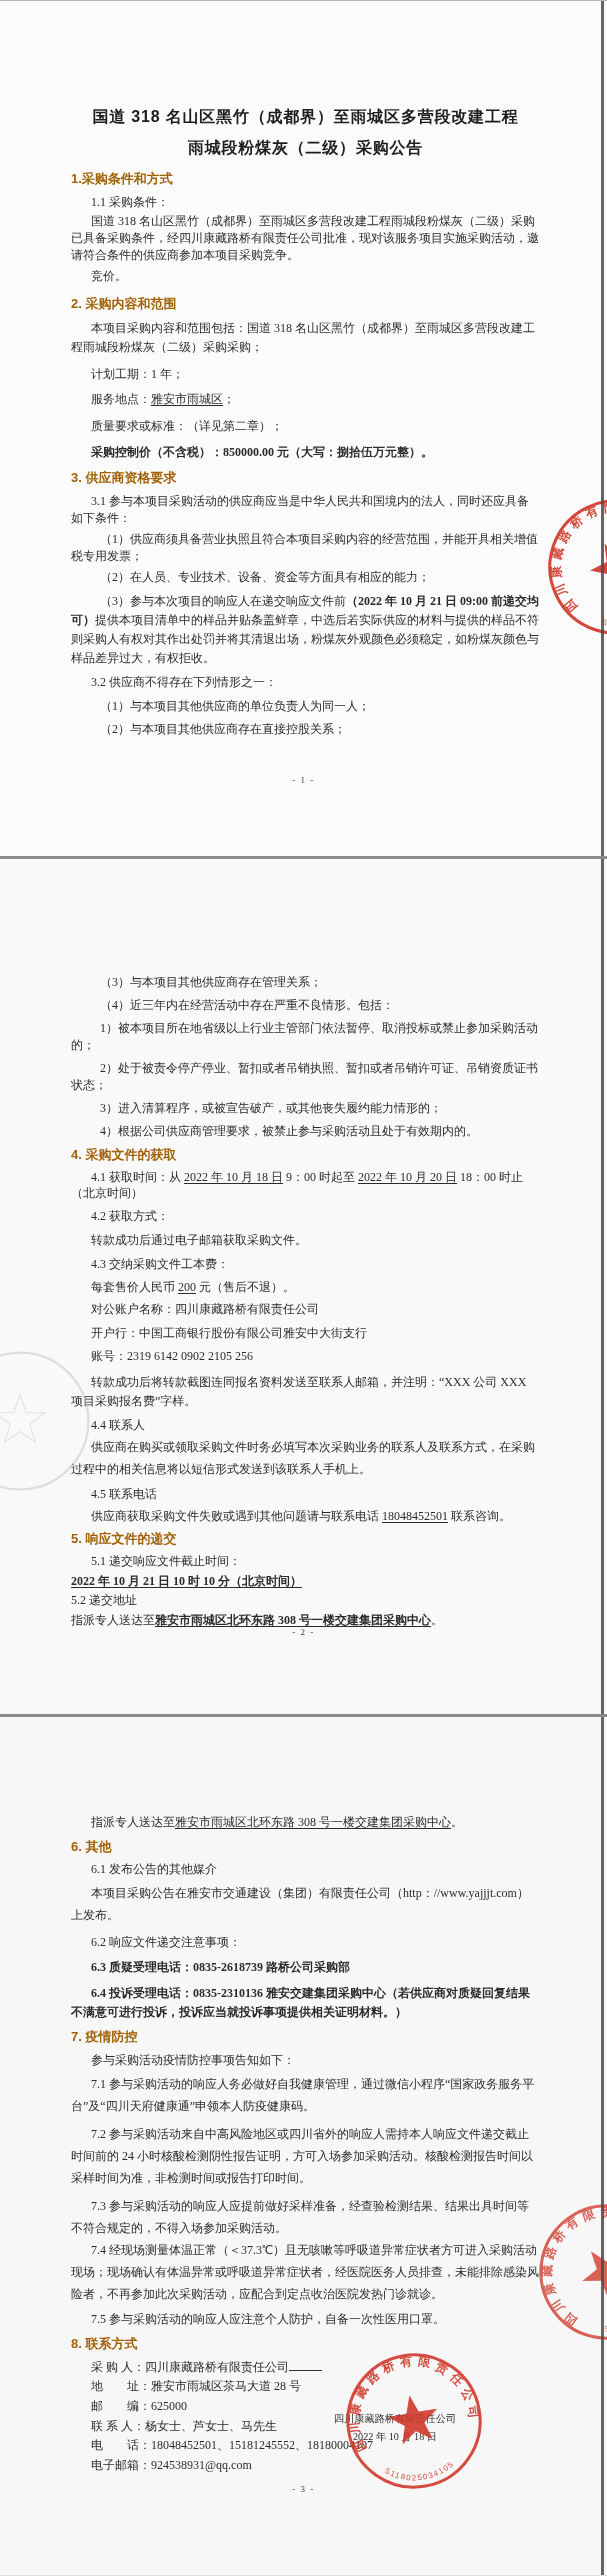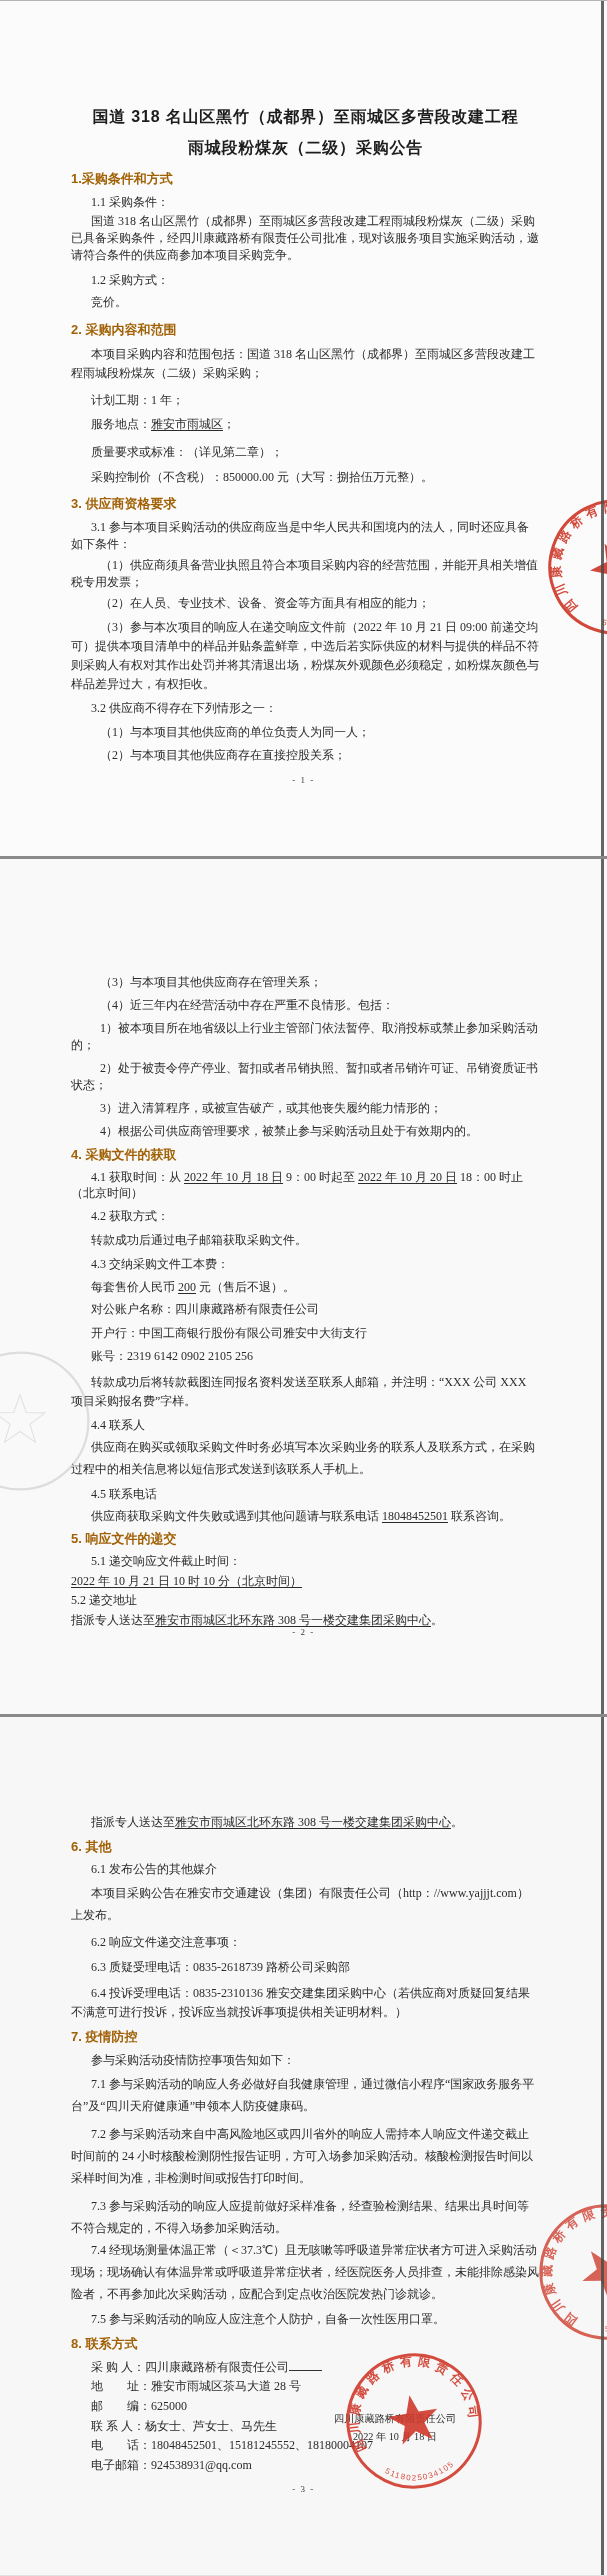--- a/index.html
+++ b/index.html
@@ -29,21 +29,21 @@
   .t1 { padding-top:106px; }
   .t2 { margin-top:10px; }
 
   .sec { font-family:"Liberation Sans",sans-serif; font-weight:bold;
          font-size:13px; color:#a16207; }
   .p   { font-size:12px; line-height:16.7px; margin:0; }
   .p26 { line-height:19px; }
   .pt  { line-height:22px; }
   .ind  { text-indent:20px; }
   .ind2 { text-indent:29px; }
-  .bold { font-weight:normal; }
+  .bold { font-weight:bold; }
   .u { text-decoration:underline; text-underline-offset:2.3px; }
 
   .mt4{margin-top:3px}.mt6{margin-top:4.6px}.mt8{margin-top:6px}.mt9{margin-top:6.8px}
   .mt10{margin-top:7.6px}.mt11{margin-top:8.3px}.mt12{margin-top:9px}
   .mt14{margin-top:10.6px}
 
   .footer {
     position:absolute; left:0; width:100%; text-align:center;
     font-size:9px; color:#3a3a3a; letter-spacing:1.5px;
   }
@@ -90,21 +90,20 @@
 <div class="doc">
 
   <div class="page page-1">
     <div class="inner">
       <div class="title t1">国道 318 名山区黑竹（成都界）至雨城区多营段改建工程</div>
       <div class="title t2">雨城段粉煤灰（二级）采购公告</div>
 
       <div class="sec mt14">1.采购条件和方式</div>
       <p class="p ind mt8">1.1 采购条件：</p>
       <p class="p ind mt4">国道 318 名山区黑竹（成都界）至雨城区多营段改建工程雨城段粉煤灰（二级）采购已具备采购条件，经四川康藏路桥有限责任公司批准，现对该服务项目实施采购活动，邀请符合条件的供应商参加本项目采购竞争。</p>
-      <p class="p ind mt12">1.2 采购方式：</p>
       <p class="p ind mt6">竞价。</p>
 
       <div class="sec mt14">2. 采购内容和范围</div>
       <p class="p p26 ind mt8">本项目采购内容和范围包括：国道 318 名山区黑竹（成都界）至雨城区多营段改建工程雨城段粉煤灰（二级）采购采购；</p>
       <p class="p ind mt12">计划工期：1 年；</p>
       <p class="p ind mt10"><span>服务地点：</span><span class="u">雅安市雨城区</span><span>；</span></p>
       <p class="p ind mt14">质量要求或标准：（详见第二章）；</p>
       <p class="p ind bold mt12">采购控制价（不含税）：850000.00 元（大写：捌拾伍万元整）。</p>
 
       <div class="sec mt12">3. 供应商资格要求</div>

